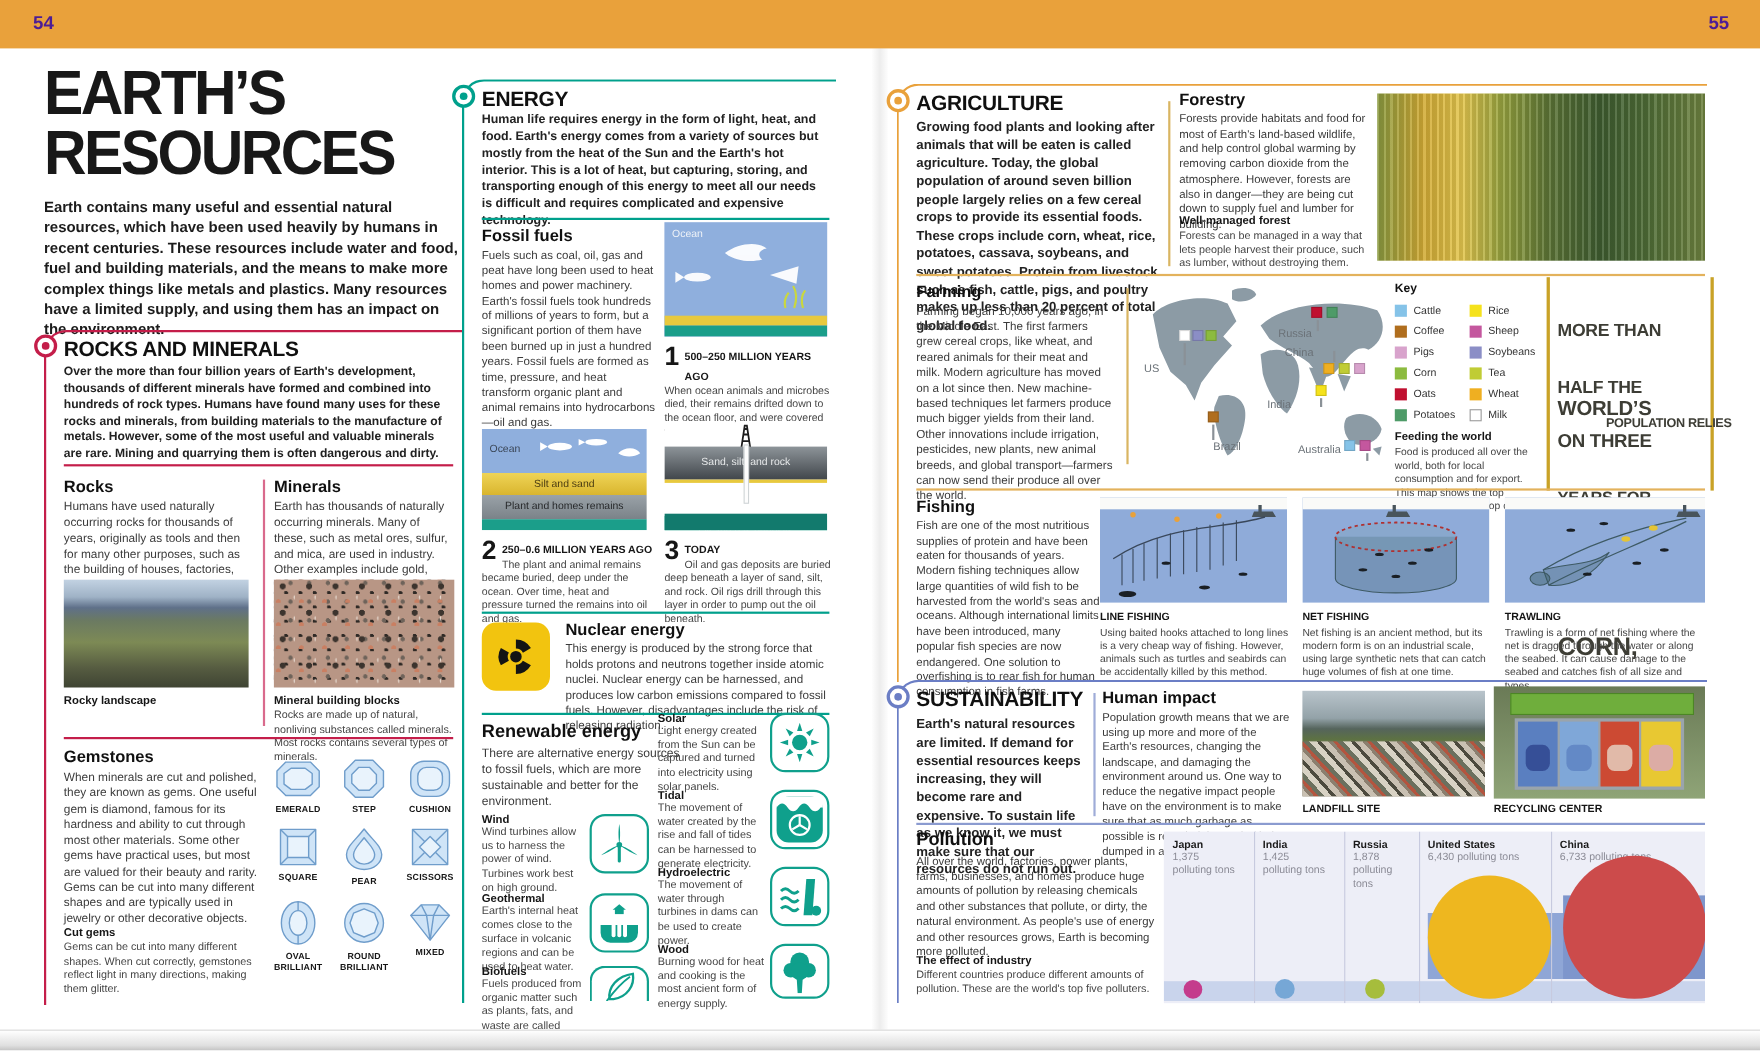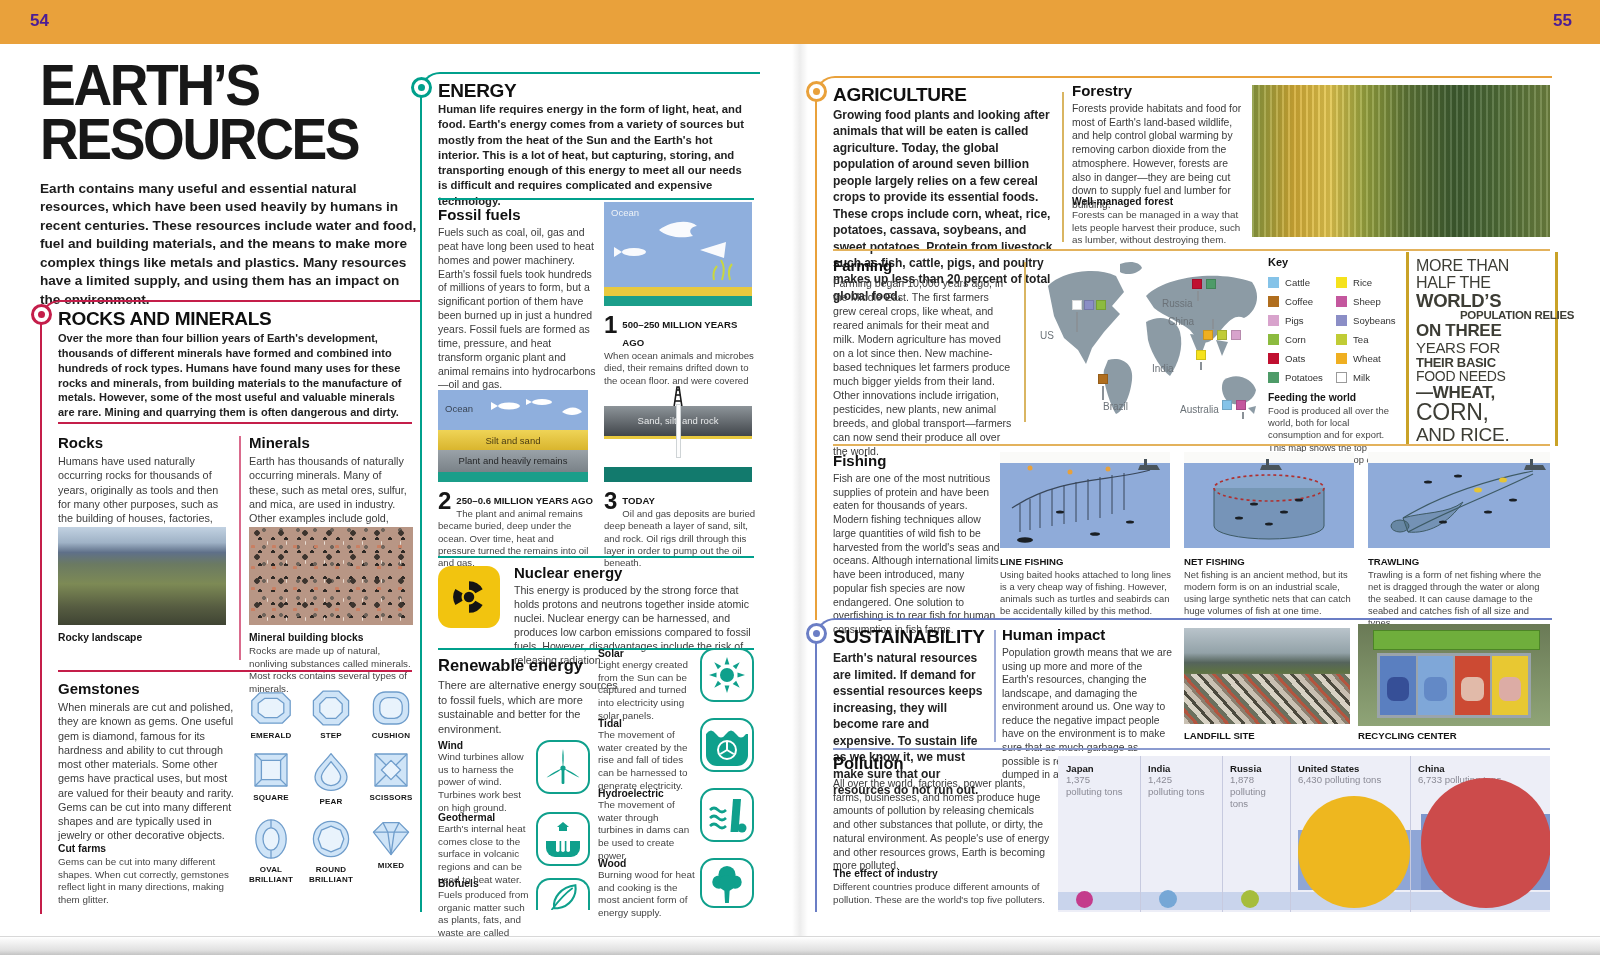--- a/index.html
+++ b/index.html
@@ -80,21 +80,21 @@
   .keyrow{display:flex;align-items:center;gap:6px;height:19px;}
   .chip{width:11px;height:11px;display:inline-block;flex:0 0 auto;}
   .chip.milk{border:1px solid #9a9a9a;box-sizing:border-box;}
   .keylabel{font-size:9.6px;color:#333;}
   .maplabel{position:absolute;font-size:10px;color:#6b7278;}
   .mapchip{position:absolute;width:10px;height:10px;border:1px solid rgba(0,0,0,.15);box-sizing:border-box;}
   .mapline{position:absolute;width:1.5px;background:#8a9197;}
   
   #quote{position:absolute;border-left:3px solid #C9A227;border-right:3px solid #C9A227;padding:6px 7px;color:#3d3d35;}
   #quote div{line-height:1.04;letter-spacing:-.3px;white-space:nowrap;}
-  .q-l{font-weight:400;} .q-b{font-weight:800;}
+  .q-l{font-weight:700;margin-top:35px;} .q-b{font-weight:800;}
   
   .fishcap-t{font-size:9.6px;font-weight:800;color:#141414;}
   .fishcap{font-size:9.4px;line-height:1.28;color:#454545;}
   
   #chart{position:absolute;background:#EDEEF7;overflow:hidden;}
   .csep{position:absolute;top:0;width:1px;height:100%;background:#C7CADF;}
   .cband{position:absolute;}
   .cname{font-size:9.6px;font-weight:700;color:#1a1a1a;}
   .cval{font-size:9.6px;color:#8b8b96;line-height:1.25;}
   .ccircle{position:absolute;border-radius:50%;}
@@ -127,21 +127,21 @@
 
   <div class="abs sub-head" style="left:249px;top:434px;">Minerals</div>
   <div class="abs body" style="left:249px;top:454px;width:164px;">Earth has thousands of naturally occurring minerals. Many of these, such as metal ores, sulfur, and mica, are used in industry. Other examples include gold, silver, and quartz.</div>
   <div class="photo" id="ph-mineral" style="left:249px;top:527px;width:164px;height:98px;"></div>
   <div class="abs cap-head" style="left:249px;top:632px;">Mineral building blocks</div>
   <div class="abs cap" style="left:249px;top:645px;width:166px;">Rocks are made up of natural, nonliving substances called minerals. Most rocks contains several types of minerals.</div>
 
   <div class="hr hr-red" style="left:58px;top:670px;width:354px;"></div>
   <div class="abs sub-head" style="left:58px;top:680px;">Gemstones</div>
   <div class="abs body" style="left:58px;top:700px;width:178px;">When minerals are cut and polished, they are known as gems. One useful gem is diamond, famous for its hardness and ability to cut through most other materials. Some other gems have practical uses, but most are valued for their beauty and rarity. Gems can be cut into many different shapes and are typically used in jewelry or other decorative objects.</div>
-  <div class="abs cap-head" style="left:58px;top:843px;">Cut farms</div>
+  <div class="abs cap-head" style="left:58px;top:843px;">Cut gems</div>
   <div class="abs cap" style="left:58px;top:856px;width:180px;">Gems can be cut into many different shapes. When cut correctly, gemstones reflect light in many directions, making them glitter.</div>
 
   <div class="gemgrid" style="left:244px;top:688px;width:174px;">
     <div class="gem">
       <svg width="48" height="40" viewBox="0 0 60 50">
           <polygon points="16,6 44,6 54,16 54,34 44,44 16,44 6,34 6,16"></polygon>
           <polygon class="in" points="22,13 38,13 46,19 46,31 38,37 22,37 14,31 14,19"></polygon>
         </svg>
       <div class="gemlabel">EMERALD</div>
     </div>
@@ -256,21 +256,21 @@
         <ellipse cx="58" cy="8" rx="10" ry="3"></ellipse>
             <polygon points="48,8 42,5 42,11"></polygon>
         <path d="M78,18 c6,-6 16,-6 20,0 c-6,4 -14,4 -20,0 z"></path>
           </g>
       </svg>
     </div>
     <div class="band" style="height:20px;background:linear-gradient(180deg,#EFD457,#D9B52E);text-align:center;">
       <span class="lbl" style="line-height:20px;color:#4a3c12;">Silt and sand</span>
     </div>
     <div class="band" style="height:22px;background:linear-gradient(180deg,#9aa2a8,#7a8288);text-align:center;">
-      <span class="lbl" style="line-height:22px;color:#26282a;">Plant and heavily remains</span>
+      <span class="lbl" style="line-height:22px;color:#26282a;">Plant and homes remains</span>
     </div>
     <div class="band" style="height:10px;background:#1B9E8A;"></div>
   </div>
   <div class="abs" style="left:438px;top:490px;width:155px;">
     <span class="stepnum">2</span>
     <span class="steptitle">250–0.6 MILLION YEARS AGO</span>
     <div class="stepbody">The plant and animal remains became buried, deep under the ocean. Over time, heat and pressure turned the remains into oil and gas.</div>
   </div>
 
   <div class="diag" style="left:604px;top:384px;width:148px;height:98px;background:#fff;">

